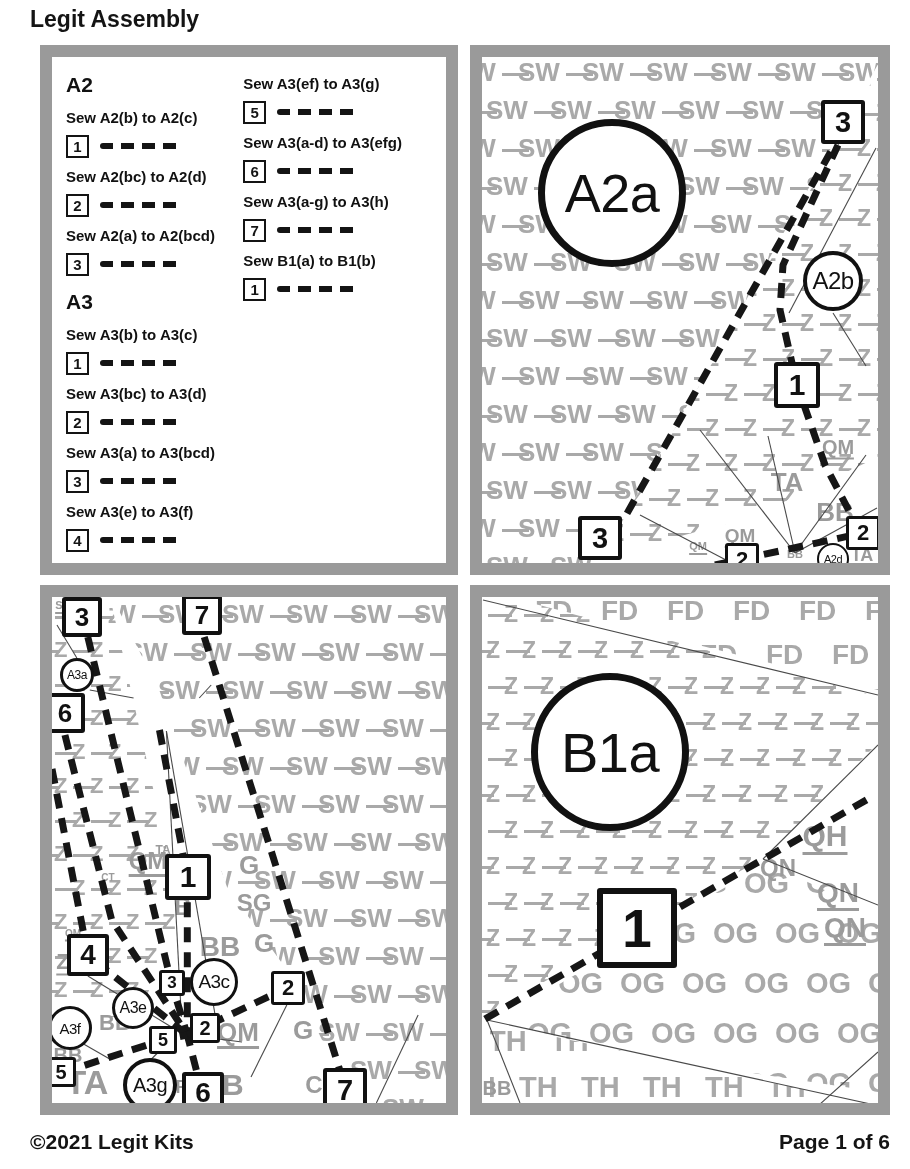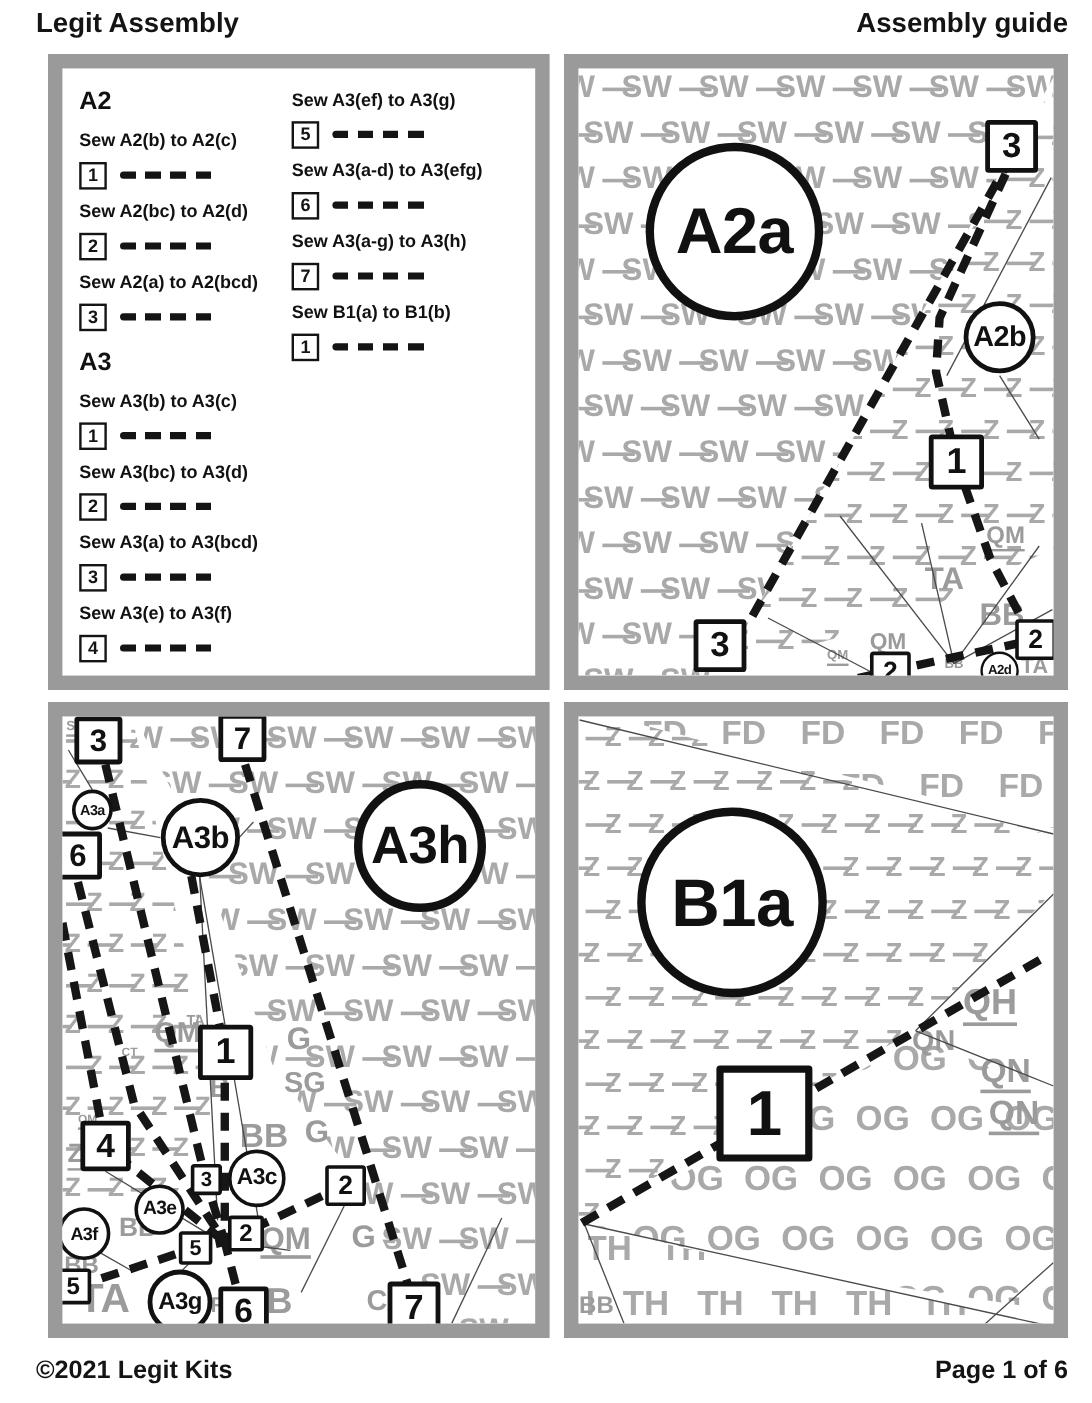--- a/index.html
+++ b/index.html
@@ -37,31 +37,30 @@
   .pc{position:absolute;white-space:nowrap;font-weight:600;line-height:1}
   .pl{display:inline-block;height:0;border-top:3px solid;margin-left:6px;vertical-align:middle}
   .bgl{position:absolute;transform:translate(-50%,-50%);font-weight:600;color:var(--lbl);
        white-space:nowrap;line-height:1}
   .bgl.u{border-bottom-style:solid;padding-bottom:1px}
   .dsvg{position:absolute;inset:0;width:100%;height:100%}
   .edge{fill:none;stroke:#4a4a4a;stroke-width:1.1}
   .seam{fill:none;stroke:#161616;stroke-width:7;stroke-dasharray:15 10}
   .pcirc{position:absolute;transform:translate(-50%,-50%);background:#fff;border-style:solid;
          border-color:#111;border-radius:50%;display:flex;align-items:center;justify-content:center;
-         font-weight:700;letter-spacing:-0.5px;color:#111}
+         font-weight:400;letter-spacing:-0.5px;color:#111}
   .sbox{position:absolute;transform:translate(-50%,-50%);background:#fff;border-style:solid;
         border-color:#111;border-radius:3px;display:flex;align-items:center;justify-content:center;
         font-weight:700;color:#111}
 </style>
 </head>
 <body>
 
 <div class="page">
   <div class="hdr-title">Legit Assembly</div>
-  <div class="hdr-sub">Assembly guide</div>
 
   <div class="panel" style="left:40px;top:45px;width:418px;height:530px">
     <div class="instr-wrap">
       <div class="instr-col c1" id="icol1">
           <div class="sec-title">A2</div>
           <div class="step-label">Sew A2(b) to A2(c)</div>
           <div class="marker-row">
             <div class="nbox">1</div>
             <div class="dash"></div>
           </div>
@@ -804,22 +803,20 @@
         <polyline class="edge" points="36,379 120,430"></polyline>
         <polyline class="seam" points="36,40 120,386 136,438"></polyline>
         <polyline class="seam" points="108,133 136,280 136,438"></polyline>
         <polyline class="seam" points="13,138 60,323 136,438 151,496"></polyline>
         <polyline class="seam" points="0,172 36,358 136,438"></polyline>
         <polyline class="seam" points="9,476 111,443 136,438"></polyline>
         <polyline class="seam" points="136,438 236,391 252,383"></polyline>
         <polyline class="seam" points="153,40 293,485"></polyline>
       </svg>
       <div class="pcirc" style="left: 25px; top: 78px; width: 34px; height: 34px; border-width: 3px; font-size: 12px;">A3a</div>
-      <div class="pcirc" style="left: 115px; top: 101px; width: 66px; height: 66px; border-width: 4px; font-size: 26px;">A3b</div>
-      <div class="pcirc" style="left: 298px; top: 108px; width: 110px; height: 110px; border-width: 7px; font-size: 44px;">A3h</div>
       <div class="pcirc" style="left: 162px; top: 385px; width: 48px; height: 48px; border-width: 3px; font-size: 19px;">A3c</div>
       <div class="pcirc" style="left: 81px; top: 411px; width: 42px; height: 42px; border-width: 3px; font-size: 16px;">A3e</div>
       <div class="pcirc" style="left: 18px; top: 431px; width: 44px; height: 44px; border-width: 3px; font-size: 15px;">A3f</div>
       <div class="pcirc" style="left: 98px; top: 488px; width: 54px; height: 54px; border-width: 4px; font-size: 20px;">A3g</div>
       <div class="sbox" style="left: 30px; top: 20px; width: 40px; height: 40px; border-width: 4.5px; font-size: 26px;">3</div>
       <div class="sbox" style="left: 150px; top: 18px; width: 40px; height: 40px; border-width: 4.5px; font-size: 26px;">7</div>
       <div class="sbox" style="left: 13px; top: 116px; width: 40px; height: 40px; border-width: 4.5px; font-size: 26px;">6</div>
       <div class="sbox" style="left: 136px; top: 280px; width: 46px; height: 46px; border-width: 4.5px; font-size: 30px;">1</div>
       <div class="sbox" style="left: 36px; top: 358px; width: 42px; height: 42px; border-width: 4.5px; font-size: 28px;">4</div>
       <div class="sbox" style="left: 120px; top: 386px; width: 26px; height: 26px; border-width: 3px; font-size: 17px;">3</div>

